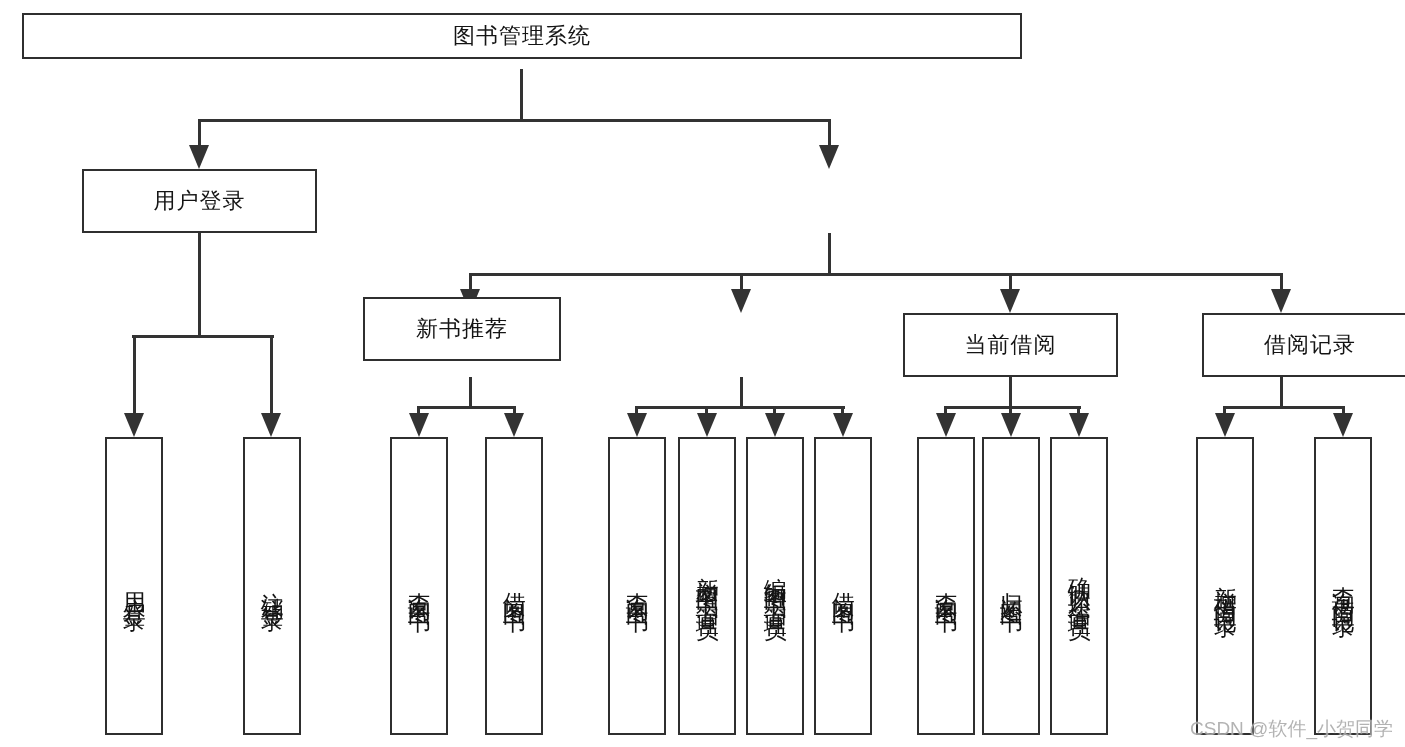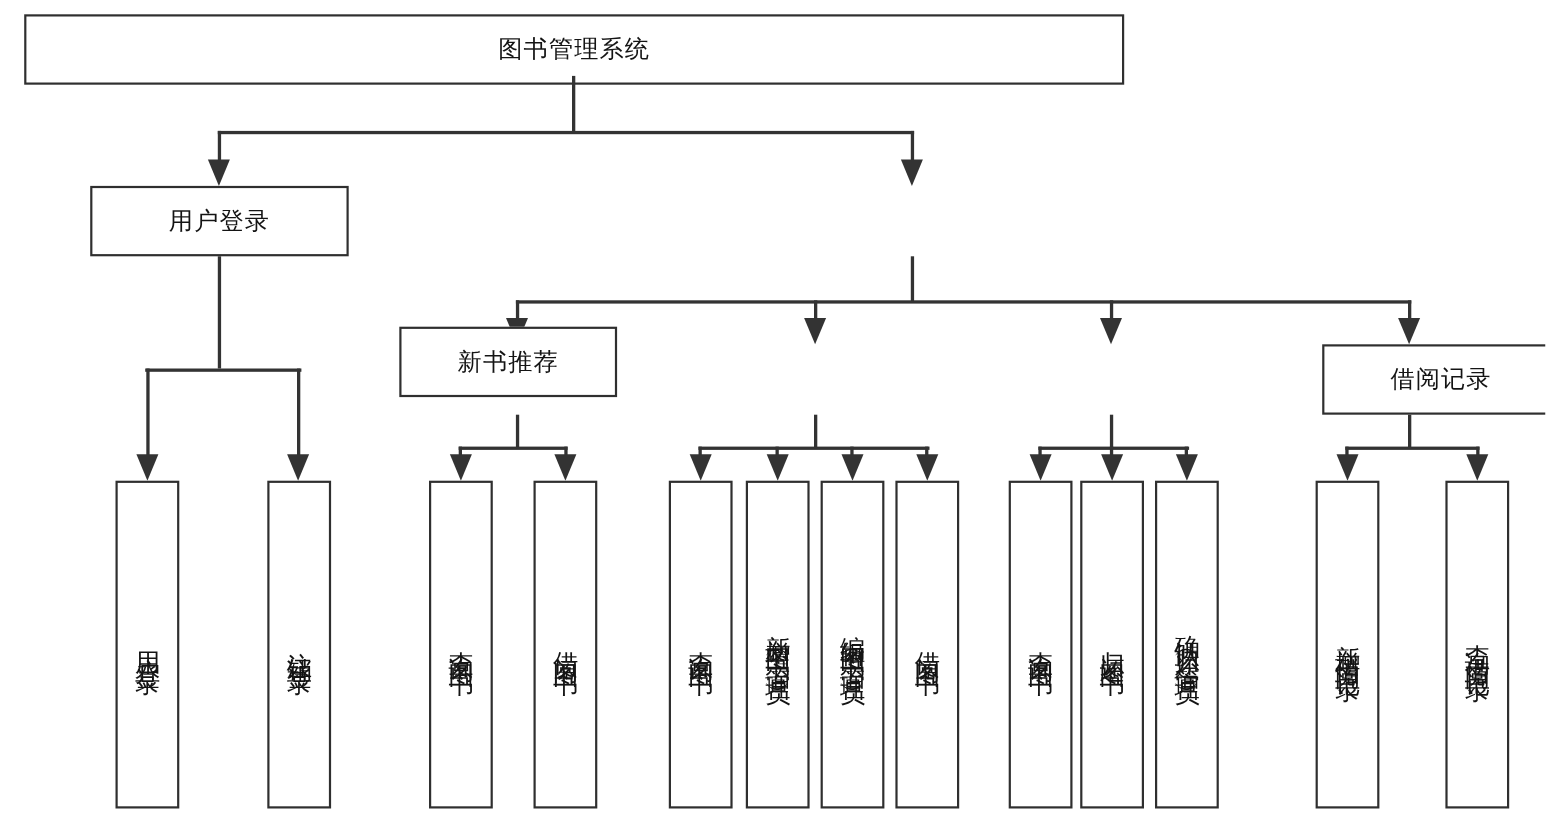--- a/index.html
+++ b/index.html
@@ -31,21 +31,21 @@
     position:absolute;left:1190px;top:716px;width:210px;
     font-size:19px;color:#ababab;opacity:0.9;white-space:nowrap;
     text-shadow:0 0 2px #ffffff;
   }
 </style>
 </head>
 <body>
 
 <div class="canvas">
 
-  <div class="node" style="left:22px;top:13px;width:1000px;height:64px;">
+  <div class="node" style="left:22px;top:13px;width:1000px;height:46px;">
     <span>图书管理系统</span>
   </div>
 
   <div class="line" style="left:520px;top:69px;width:3px;height:52px;"></div>
   <div class="line" style="left:198px;top:119px;width:633px;height:3px;"></div>
   <div class="line" style="left:198px;top:119px;width:3px;height:28px;"></div>
   <div class="arrow-head" style="left:189px;top:145px;"></div>
   <div class="line" style="left:828px;top:119px;width:3px;height:28px;"></div>
   <div class="arrow-head" style="left:819px;top:145px;"></div>
 
@@ -66,20 +66,23 @@
   <div class="arrow-head" style="left:460px;top:289px;"></div>
   <div class="line" style="left:740px;top:273px;width:3px;height:18px;"></div>
   <div class="arrow-head" style="left:731px;top:289px;"></div>
   <div class="line" style="left:1009px;top:273px;width:3px;height:18px;"></div>
   <div class="arrow-head" style="left:1000px;top:289px;"></div>
   <div class="line" style="left:1280px;top:273px;width:3px;height:18px;"></div>
   <div class="arrow-head" style="left:1271px;top:289px;"></div>
 
   <div class="node" style="left:363px;top:297px;width:198px;height:64px;">
     <span>新书推荐</span>
+  </div>
+  <div class="node" style="left:903px;top:313px;width:215px;height:64px;">
+    <span>当前借阅</span>
   </div>
   <div class="node" style="left:1202px;top:313px;width:216px;height:64px;">
     <span>借阅记录</span>
   </div>
 
   <div class="line" style="left:469px;top:377px;width:3px;height:31px;"></div>
   <div class="line" style="left:417px;top:406px;width:99px;height:3px;"></div>
   <div class="line" style="left:417px;top:406px;width:3px;height:10px;"></div>
   <div class="arrow-head" style="left:409px;top:413px;"></div>
   <div class="line" style="left:513px;top:406px;width:3px;height:10px;"></div>
@@ -145,14 +148,15 @@
   <div class="leaf" style="left:1050px;top:437px;width:58px;height:298px;">
     <span class="vtext">确认归还（管理员）</span>
   </div>
   <div class="leaf" style="left:1196px;top:437px;width:58px;height:298px;">
     <span class="vtext">新增借阅记录</span>
   </div>
   <div class="leaf" style="left:1314px;top:437px;width:58px;height:298px;">
     <span class="vtext">查询借阅记录</span>
   </div>
 
+  <div class="watermark">CSDN @软件_小贺同学</div>
 
 </div>
 
 </body></html>

